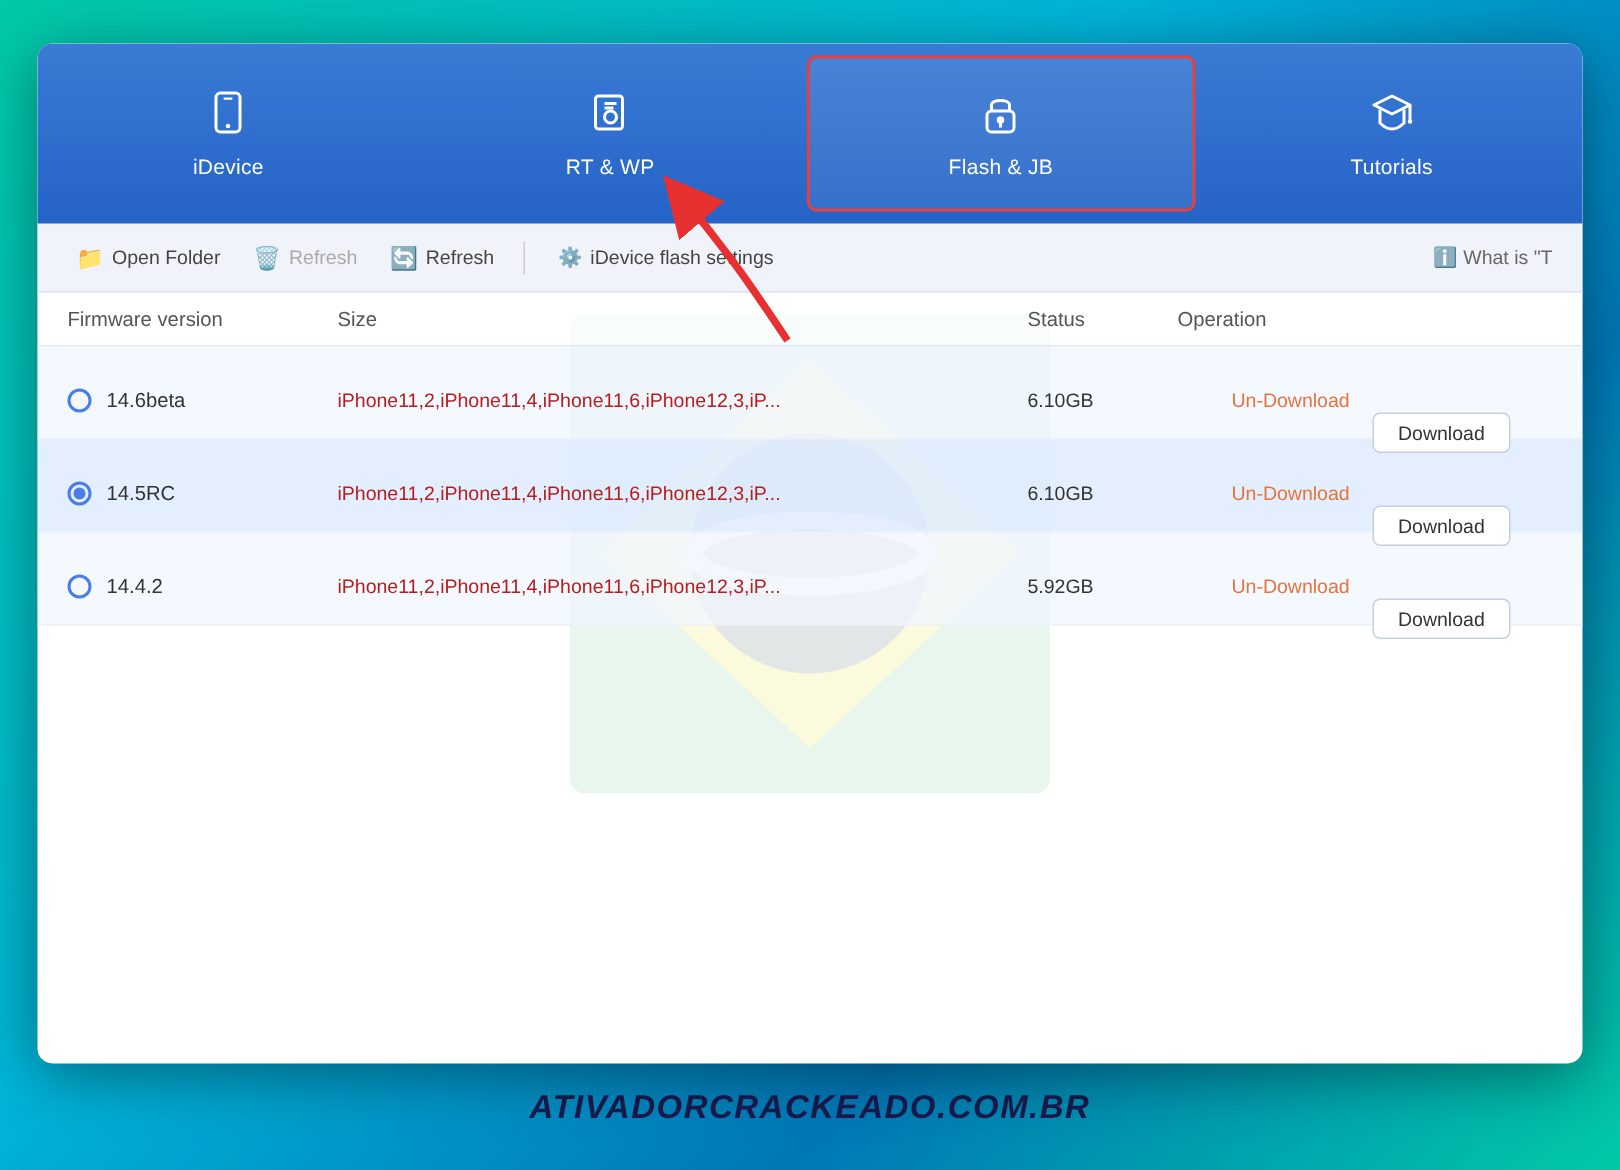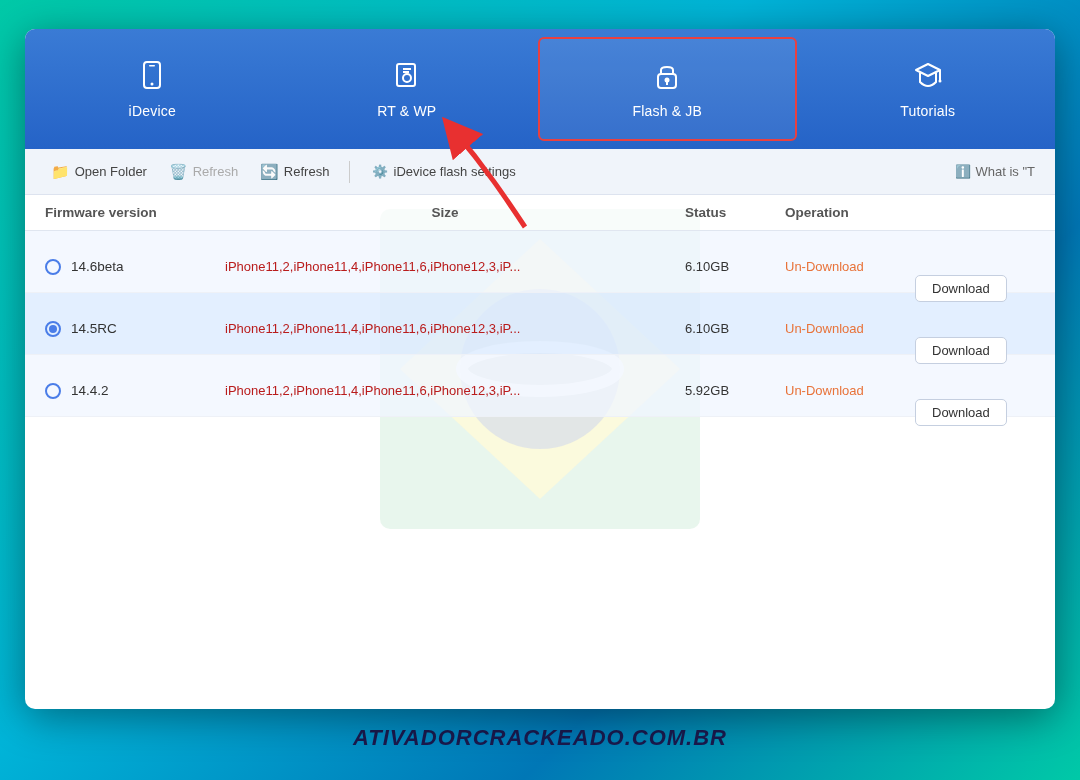--- a/index.html
+++ b/index.html
@@ -144,21 +144,21 @@
       z-index: 2;
       background: transparent;
     }
 
     .table-header {
       display: grid;
       grid-template-columns: 180px 1fr 100px 130px 120px;
       padding: 10px 20px;
       font-size: 13.5px;
       color: #555;
-      font-weight: 700;
+      font-weight: 400;
       border-bottom: 1px solid #e0e6f0;
       background: rgba(255,255,255,0.7);
     }
 
     .table-row {
       display: grid;
       grid-template-columns: 180px 1fr 100px 130px 120px;
       padding: 0 20px;
       align-items: center;
       height: 62px;
@@ -217,20 +217,21 @@
       font-size: 13px;
       color: #333;
       text-align: left;
       padding-right: 20px;
     }
 
     .status-col {
       font-size: 13px;
       color: #e8733a;
       font-weight: 500;
+      margin-left: 36px;
     }
 
     .op-col {
       display: flex;
       align-items: flex-start;
       margin-top: 44px;
     }
 
     .download-btn {
       background: #fff;
@@ -400,21 +401,21 @@
     <button class="what-is-btn">
       <span>ℹ️</span>
       <span>What is "T</span>
     </button>
   </div>
 
   <div class="table-container">
 
     <div class="table-header">
       <div>Firmware version</div>
-      <div style="text-align:center; padding-right:20px;">Size</div>
+      <div style="text-align:left; padding-right:20px;">Size</div>
       <div>Status</div>
       <div>Operation</div>
     </div>
 
     <div class="table-row">
       <div class="radio-col">
         <div class="radio-btn"></div>
         <span class="firmware-version">14.6beta</span>
       </div>
       <div class="firmware-name">iPhone11,2,iPhone11,4,iPhone11,6,iPhone12,3,iP...</div>

